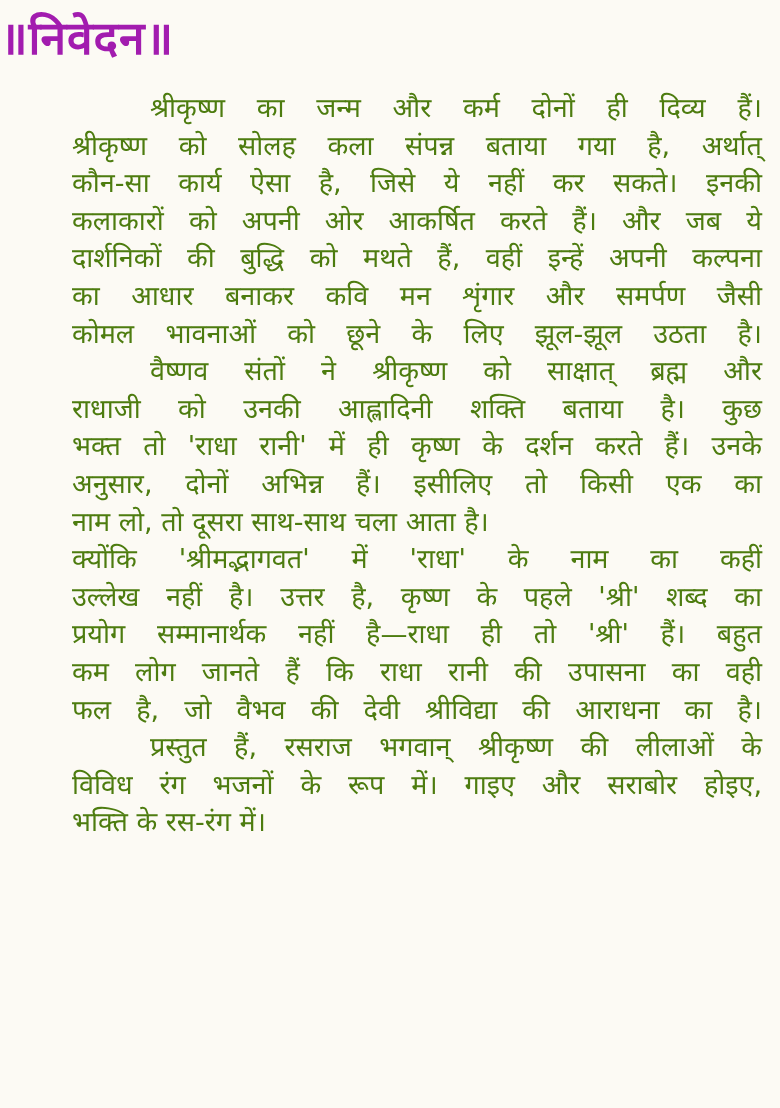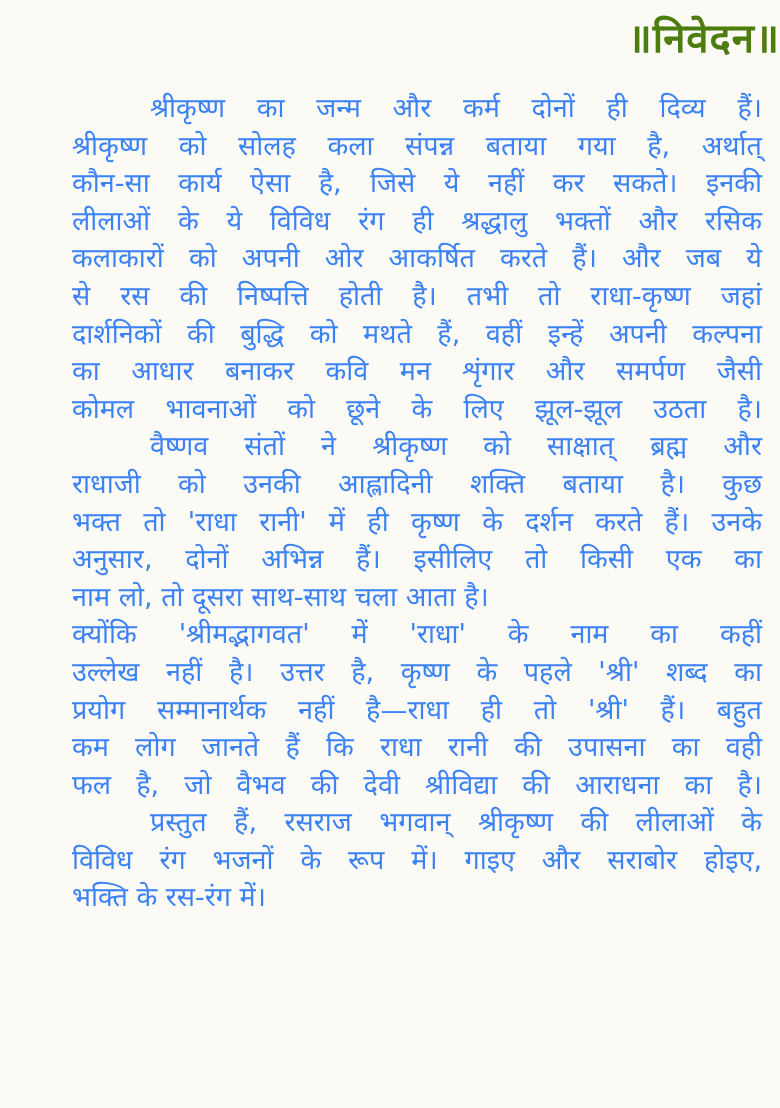--- a/index.html
+++ b/index.html
@@ -20,65 +20,63 @@
       height: 1108px;
       background: #fcfaf4;
       color: #7a1414;
       font-family: "DejaVu Sans", "Liberation Sans", sans-serif;
     }
     .title {
       position: absolute;
       top: 8px;
       left: 0;
       width: 780px;
-      text-align: right;
-      font-size: 40px;
+      text-align: left;
+      font-size: 46px;
       line-height: 60px;
       font-weight: bold;
-      color: #4d7c0f;
+      color: #a21caf;
       letter-spacing: 1px;
     }
     .body {
       position: absolute;
       top: 89px;
       left: 72px;
       width: 690px;
     }
     .line {
       display: block;
       height: 37.6px;
       line-height: 37.6px;
       font-size: 27px;
       white-space: nowrap;
       text-align: justify;
       text-align-last: justify;
-      color: #3b82f6;
+      color: #4d7c0f;
     }
     .line.indent {
       padding-left: 78px;
     }
     .line.last {
       text-align-last: left;
     }
   </style>
 </head>
 <body>
 
 <div class="page">
   <div class="title">॥निवेदन॥</div>
 
   <div class="body">
 
     <div>
       <span class="line indent">श्रीकृष्ण का जन्म और कर्म दोनों ही दिव्य हैं।</span>
       <span class="line">श्रीकृष्ण को सोलह कला संपन्न बताया गया है, अर्थात्</span>
       <span class="line">कौन-सा कार्य ऐसा है, जिसे ये नहीं कर सकते। इनकी</span>
-      <span class="line">लीलाओं के ये विविध रंग ही श्रद्धालु भक्तों और रसिक</span>
       <span class="line">कलाकारों को अपनी ओर आकर्षित करते हैं। और जब ये</span>
-      <span class="line">से रस की निष्पत्ति होती है। तभी तो राधा-कृष्ण जहां</span>
       <span class="line">दार्शनिकों की बुद्धि को मथते हैं, वहीं इन्हें अपनी कल्पना</span>
       <span class="line">का आधार बनाकर कवि मन शृंगार और समर्पण जैसी</span>
       <span class="line">कोमल भावनाओं को छूने के लिए झूल-झूल उठता है।</span>
     </div>
 
     <div>
       <span class="line indent">वैष्णव संतों ने श्रीकृष्ण को साक्षात् ब्रह्म और</span>
       <span class="line">राधाजी को उनकी आह्लादिनी शक्ति बताया है। कुछ</span>
       <span class="line">भक्त तो 'राधा रानी' में ही कृष्ण के दर्शन करते हैं। उनके</span>
       <span class="line">अनुसार, दोनों अभिन्न हैं। इसीलिए तो किसी एक का</span>

